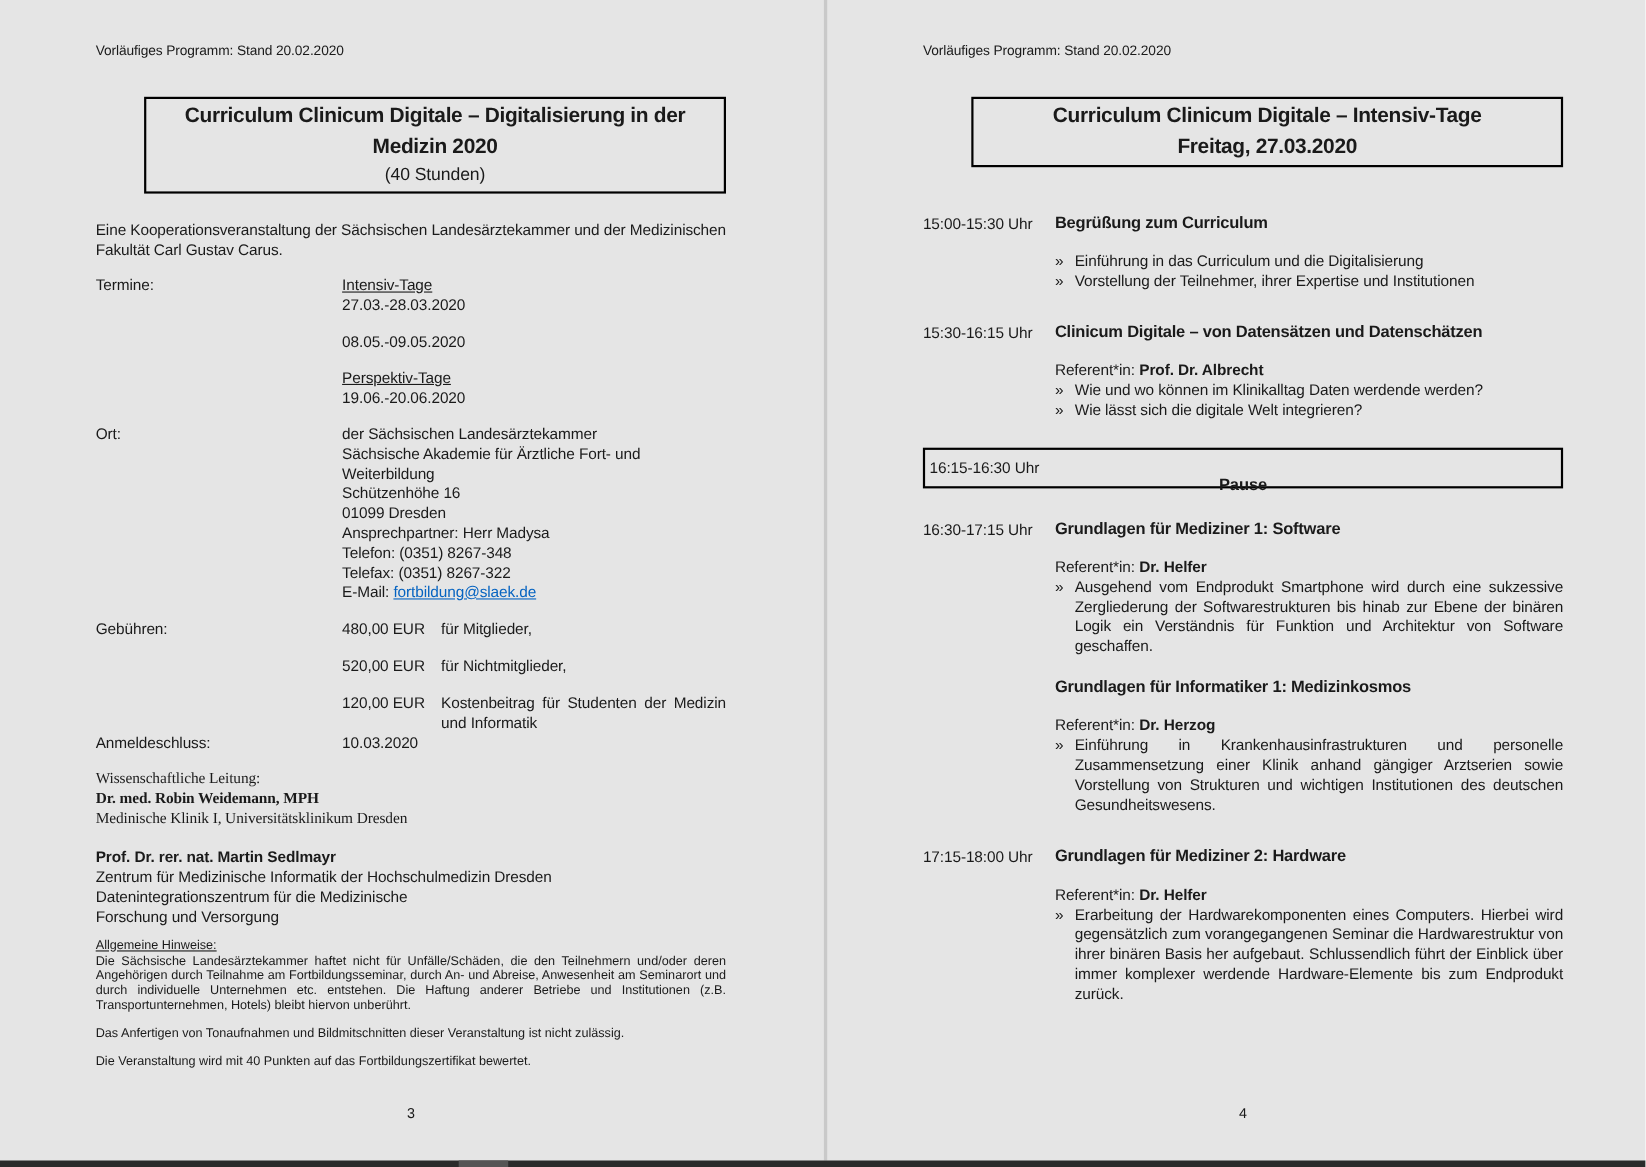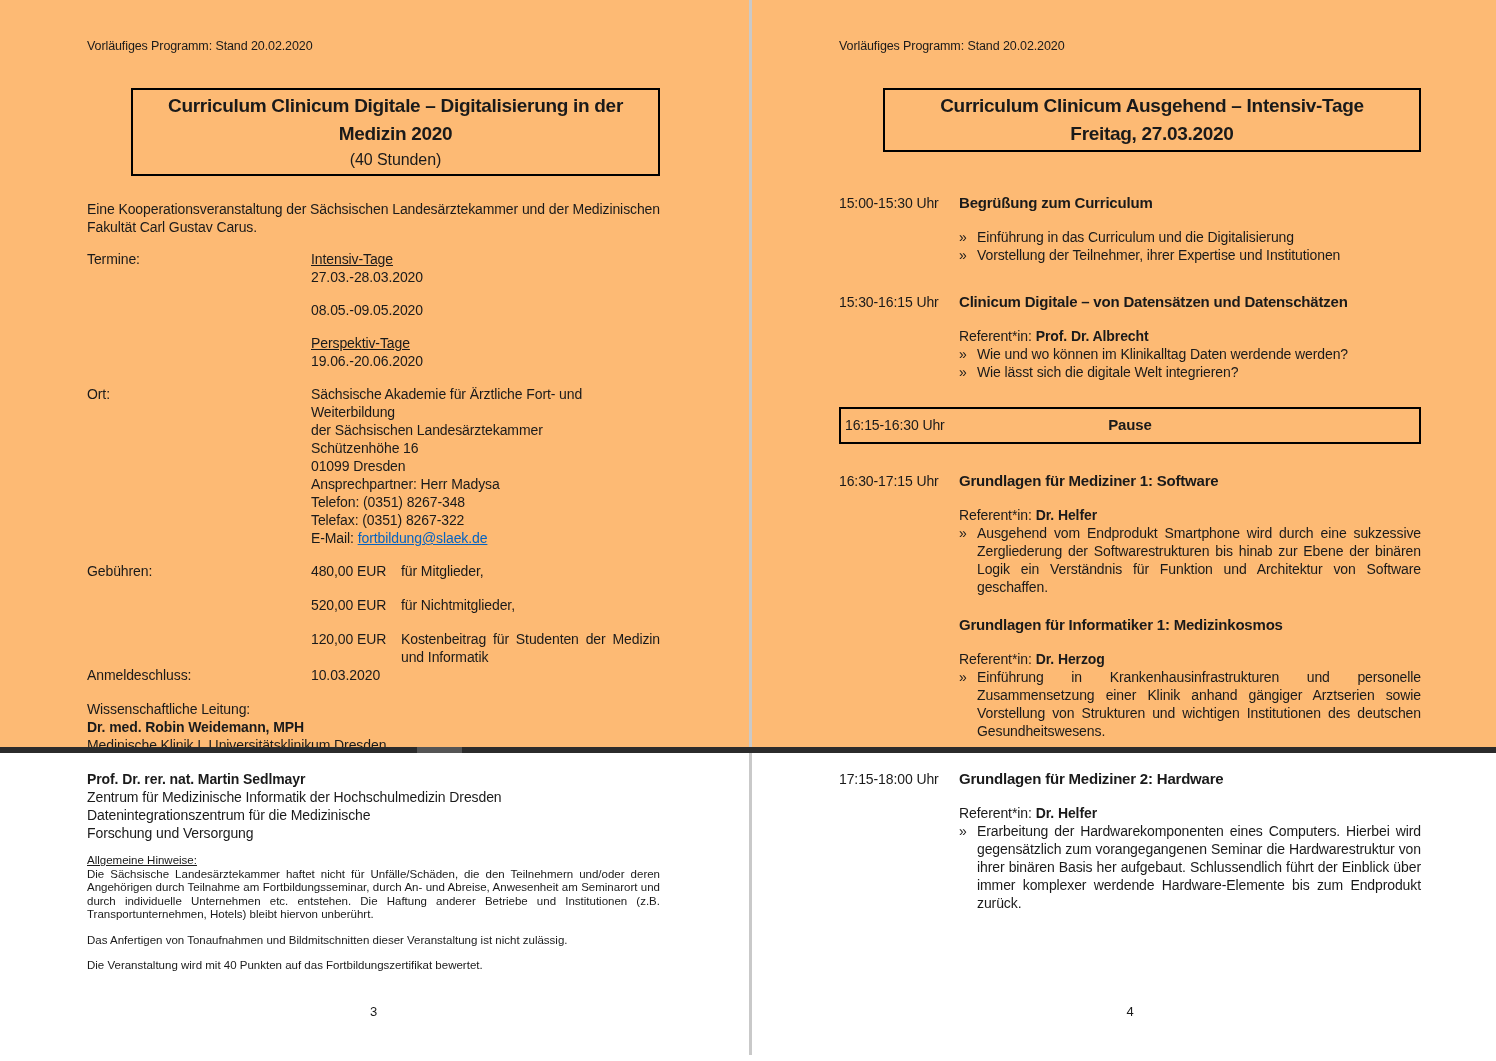--- a/index.html
+++ b/index.html
@@ -1,19 +1,19 @@
 <!DOCTYPE html>
 <html lang="de"><head>
 <meta charset="utf-8">
 <style>
   * { margin:0; padding:0; box-sizing:border-box; }
   html,body { width:1496px; height:1061px; background:#ffffff; overflow:hidden; }
   body { font-family:"Liberation Sans", sans-serif; color:#1a1a1a; }
 
-  .screen { position:relative; width:1496px; height:753px; background:#fdba74; }
+  .screen { position:relative; width:1496px; height:1061px; background:#e5e5e5; }
 
   .page { position:absolute; top:38px; font-size:14px; line-height:18px; letter-spacing:-0.1px; }
   .page-left  { left:87px;  width:573px; }
   .page-right { left:839px; width:582px; }
 
   .divider { position:absolute; left:749px; top:0; width:3px; height:1055px; background:#c9c9c9; }
 
   .hscrollbar { position:absolute; left:0; bottom:0; width:1496px; height:6px; background:#2b2b2b; }
   .hthumb { position:absolute; left:417px; top:0; width:45px; height:6px; background:#555555; }
 
@@ -33,21 +33,21 @@
   .u { text-decoration:underline; }
 
   .ort-section { margin-top:15px; }
   .geb-section { margin-top:15px; }
   .fee-row { display:grid; grid-template-columns:90px 1fr; margin-bottom:16px; }
   .fee-row:last-child { margin-bottom:0; }
   .fee-desc.just { text-align:justify; }
 
   .link { color:#0563c1; text-decoration:underline; }
 
-  .leitung { margin-top:16px; }
+  .leitung { margin-top:16px;font-family:Liberation Serif, serif; }
   .leitung2 { margin-top:16px; }
   .b { font-weight:bold; }
 
   .hinweise { margin-top:12px; font-size:11.5px; line-height:13.5px; letter-spacing:0; }
   .hinweise .hw-head { text-decoration:underline; }
   .hinweise .hw-p { text-align:justify; }
   .hinweise .hw-p2 { margin-top:12px; }
 
   .pagenum { position:absolute; top:965px; left:0; width:100%; text-align:center; font-size:13px; }
 
@@ -60,21 +60,21 @@
   .bullets { margin-top:16px; }
   .bullets.tight { margin-top:0; }
   .bullet { display:grid; grid-template-columns:18px 1fr; margin-bottom:0; }
   .bullet .marker { }
   .bullet .btxt.just { text-align:justify; }
 
   .s1 { margin-top:42px; }
   .s2 { margin-top:29px; }
   .pause-box { margin-top:26px; border:2px solid #000; position:relative; padding:7px 0 8px 0; }
   .pause-box .p-time { padding-left:4px; }
-  .pause-box .p-title { position:absolute; left:0; right:0; top:7px; text-align:center; font-weight:bold; font-size:15px; }
+  .pause-box .p-title { position:absolute; left:0; right:0; top:23px; text-align:center; font-weight:bold; font-size:15px; }
   .s3 { margin-top:28px; }
   .sub-session { margin-top:20px; }
   .s5 { margin-top:30px; }
 </style>
 </head>
 <body>
 
 <div class="screen">
 
   <div class="page page-left">
@@ -101,22 +101,22 @@
         <div class="termine-item">
           <div class="u">Perspektiv-Tage</div>
           <div>19.06.-20.06.2020</div>
         </div>
       </div>
     </div>
 
     <div class="ort-section lrow">
       <div class="label">Ort:</div>
       <div>
+        <div>der Sächsischen Landesärztekammer</div>
         <div>Sächsische Akademie für Ärztliche Fort- und Weiterbildung</div>
-        <div>der Sächsischen Landesärztekammer</div>
         <div>Schützenhöhe 16</div>
         <div>01099 Dresden</div>
         <div>Ansprechpartner: Herr Madysa</div>
         <div>Telefon: (0351) 8267-348</div>
         <div>Telefax: (0351) 8267-322</div>
         <div><span>E-Mail:</span> <a href="#" class="link">fortbildung@slaek.de</a></div>
       </div>
     </div>
 
     <div class="geb-section lrow">
@@ -164,21 +164,21 @@
 
     <div class="pagenum">3</div>
   </div>
 
   <div class="divider"></div>
 
   <div class="page page-right">
     <div class="doc-header">Vorläufiges Programm: Stand 20.02.2020</div>
 
     <div class="title-box">
-      <div class="t-line">Curriculum Clinicum Ausgehend – Intensiv-Tage</div>
+      <div class="t-line">Curriculum Clinicum Digitale – Intensiv-Tage</div>
       <div class="t-line">Freitag, 27.03.2020</div>
     </div>
 
 
     <div class="srow s1">
       <div>15:00-15:30 Uhr</div>
       <div>
         <div class="s-title">Begrüßung zum Curriculum</div>
         <div class="bullets">
           <div class="bullet">

